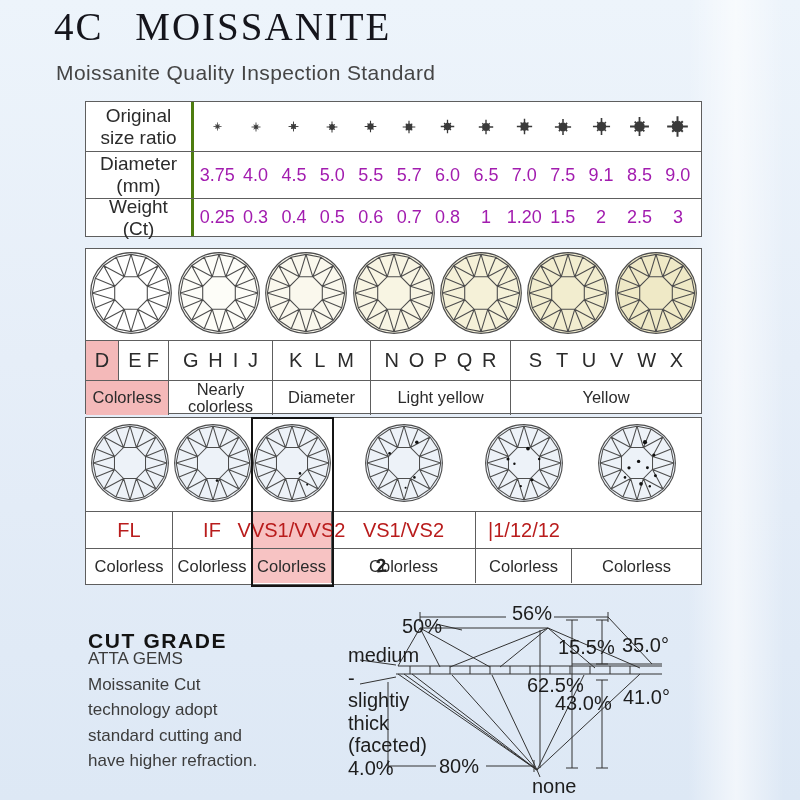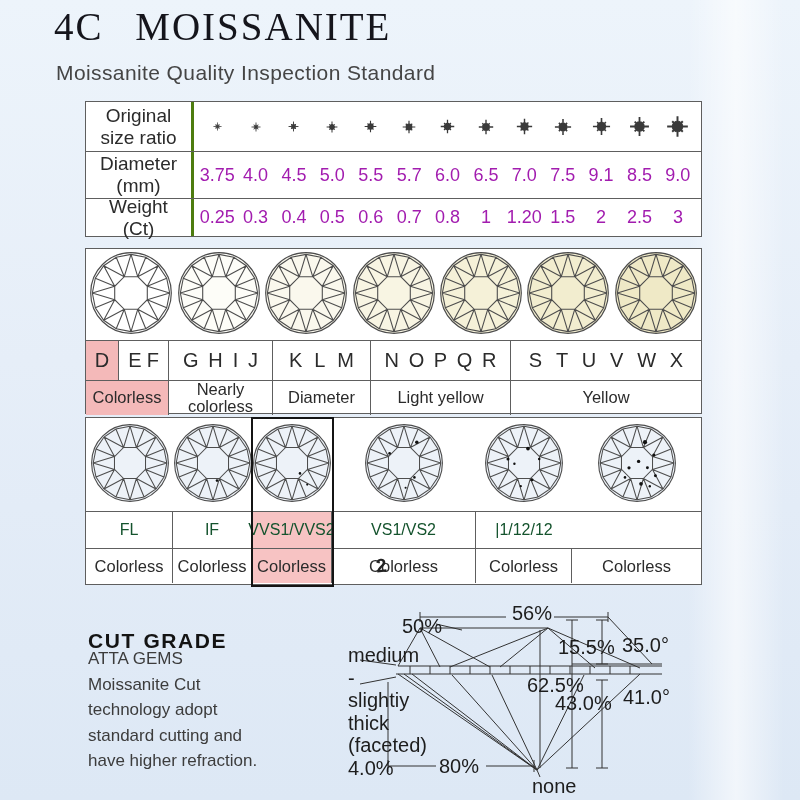--- a/index.html
+++ b/index.html
@@ -37,21 +37,21 @@
     font-size:16.5px;text-align:center;white-space:pre-line;line-height:1.02;color:#2b2b2b}
   .pink{background:#f4b9b9}
 
   
   .clarity-table{top:417px;height:168px}
   .clarity-diam{display:grid;grid-template-columns:87px 79px 80px 144px 96px 129px;height:94px;
     border-bottom:1px solid #5e5e5e;align-items:center;justify-items:center}
   .clar-grid{display:grid;grid-template-columns:87px 79px 80px 144px 96px 129px}
   .grades-row{height:37px;border-bottom:1px solid #5e5e5e}
   .gcell{border-right:1px solid #5e5e5e;display:flex;align-items:center;justify-content:center;
-    font-size:16px;color:#14532d}
+    font-size:20px;color:#b91c1c}
   .colors-row{height:34px}
   .kcell{border-right:1px solid #5e5e5e;display:flex;align-items:center;justify-content:center;
     font-size:16.5px;color:#2b2b2b;position:relative}
   .pinkc{background:#f7c3c3}
   .hl-box{position:absolute;left:165px;top:-1px;width:83px;height:170px;border:2px solid #141414;pointer-events:none}
   .artifact{position:absolute;left:44px;top:6px;font-size:19px;font-weight:bold;color:#222;transform:rotate(-6deg)}
 
   
   .cut-heading{position:absolute;left:88px;top:629px;font-size:21px;font-weight:bold;letter-spacing:1.6px;color:#141414}
   .cut-para{position:absolute;left:88px;top:646px;font-size:17px;line-height:1.5;color:#3c3c3c;white-space:pre-line}

